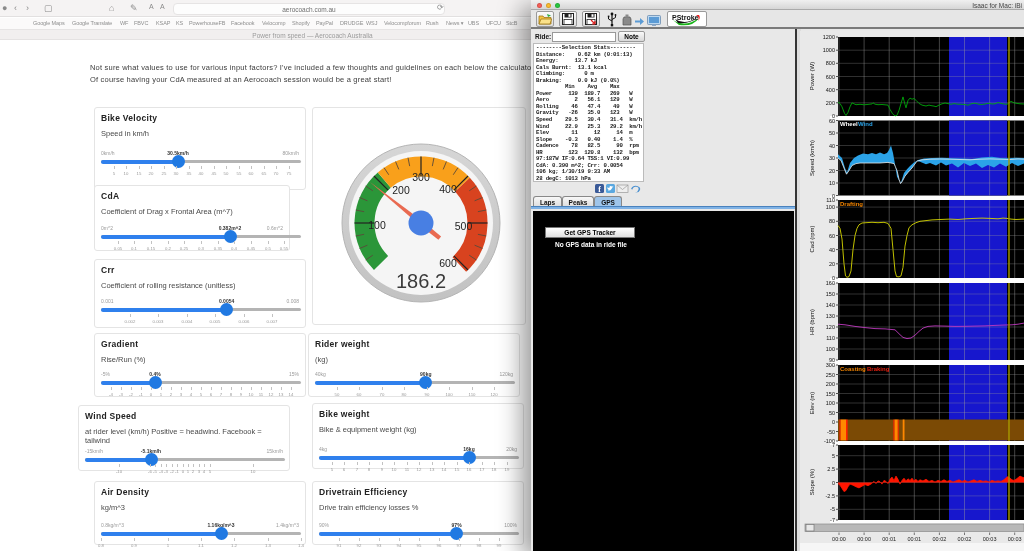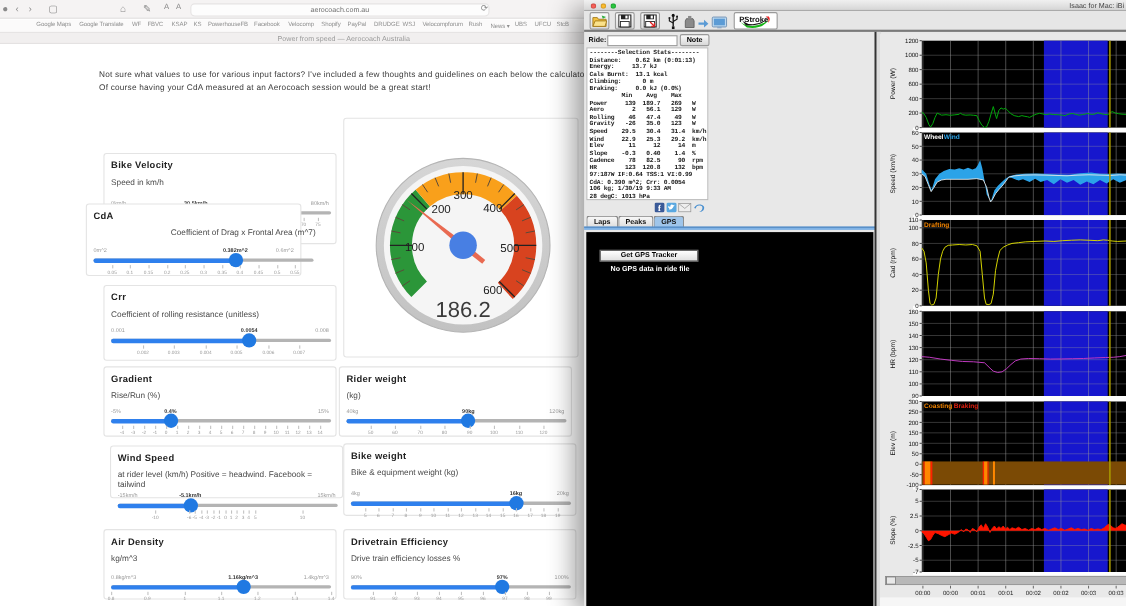--- a/index.html
+++ b/index.html
@@ -61,21 +61,21 @@
       <span style="position:absolute;left:366px;top:2px;white-space:nowrap;">WSJ</span>
       <span style="position:absolute;left:384px;top:2px;white-space:nowrap;">Velocompforum</span>
       <span style="position:absolute;left:426px;top:2px;white-space:nowrap;">Rush</span>
       <span style="position:absolute;left:446px;top:2px;white-space:nowrap;">News ▾</span>
       <span style="position:absolute;left:468px;top:2px;white-space:nowrap;">UBS</span>
       <span style="position:absolute;left:486px;top:2px;white-space:nowrap;">UFCU</span>
       <span style="position:absolute;left:506px;top:2px;white-space:nowrap;">StcB</span>
     </div>
 <div id="btab">Power from speed — Aerocoach Australia</div>
 <p class="body" style="top:62px;width:470px;">Not sure what values to use for various input factors? I've included a few thoughts and guidelines on each below the calculator.<br>Of course having your CdA measured at an Aerocoach session would be a great start!</p>
-<div class="card" style="left:94px;top:107px;width:212px;height:83px;margin-top:32px;">
+<div class="card" style="left:94px;top:107px;width:212px;height:83px;">
       <div class="ct">Bike Velocity</div>
       <div class="cs" style="top:21px;width:202px;">Speed in km/h</div>
       <div class="slmin" style="left:6px;top:42px;">0km/h</div>
       <div class="slmax" style="right:6px;top:42px;">80km/h</div>
       <div class="slval" style="left:83.0px;top:42px;transform:translateX(-50%);">30.5km/h</div>
       <div class="track" style="left:6px;top:52px;width:200px;"></div>
       <div class="fill" style="left:6px;top:51.5px;width:77.0px;"></div>
       <div class="thumb" style="left:76.5px;top:47px;"></div>
       <div class="tick" style="left:18.5px;top:58px;"></div>
       <div class="tlab" style="left:18.5px;top:62.5px;">5</div>
@@ -101,21 +101,21 @@
       <div class="tlab" style="left:143.5px;top:62.5px;">55</div>
       <div class="tick" style="left:156.0px;top:58px;"></div>
       <div class="tlab" style="left:156.0px;top:62.5px;">60</div>
       <div class="tick" style="left:168.5px;top:58px;"></div>
       <div class="tlab" style="left:168.5px;top:62.5px;">65</div>
       <div class="tick" style="left:181.0px;top:58px;"></div>
       <div class="tlab" style="left:181.0px;top:62.5px;">70</div>
       <div class="tick" style="left:193.5px;top:58px;"></div>
       <div class="tlab" style="left:193.5px;top:62.5px;">75</div>
     </div>
-<div class="card" style="left:78px;top:185px;width:196px;height:66px;text-align:right;">
+<div class="card" style="left:94px;top:185px;width:196px;height:66px;">
       <div class="ct">CdA</div>
       <div class="cs" style="top:21px;width:202px;">Coefficient of Drag x Frontal Area (m^7)</div>
       <div class="slmin" style="left:6px;top:39px;">0m^2</div>
       <div class="slmax" style="right:6px;top:39px;">0.6m^2</div>
       <div class="slval" style="left:135.0px;top:39px;transform:translateX(-50%);">0.382m^2</div>
       <div class="track" style="left:6px;top:49px;width:200px;"></div>
       <div class="fill" style="left:6px;top:48.5px;width:129.0px;"></div>
       <div class="thumb" style="left:128.5px;top:44px;"></div>
       <div class="tick" style="left:22.666666666666668px;top:55px;"></div>
       <div class="tlab" style="left:22.666666666666668px;top:59.5px;">0.05</div>
@@ -203,21 +203,21 @@
       <div class="tlab" style="left:63.14285714285714px;top:58.5px;">0.003</div>
       <div class="tick" style="left:91.71428571428571px;top:54px;"></div>
       <div class="tlab" style="left:91.71428571428571px;top:58.5px;">0.004</div>
       <div class="tick" style="left:120.28571428571428px;top:54px;"></div>
       <div class="tlab" style="left:120.28571428571428px;top:58.5px;">0.005</div>
       <div class="tick" style="left:148.85714285714286px;top:54px;"></div>
       <div class="tlab" style="left:148.85714285714286px;top:58.5px;">0.006</div>
       <div class="tick" style="left:177.42857142857142px;top:54px;"></div>
       <div class="tlab" style="left:177.42857142857142px;top:58.5px;">0.007</div>
     </div>
-<div class="card" style="left:100px;top:405px;width:212px;height:48px;padding-left:24px;">
+<div class="card" style="left:78px;top:405px;width:212px;height:66px;padding-left:24px;">
       <div class="ct">Wind Speed</div>
       <div class="cs" style="top:21px;width:202px;">at rider level (km/h) Positive = headwind. Facebook = tailwind</div>
       <div class="slmin" style="left:6px;top:42px;">-15km/h</div>
       <div class="slmax" style="right:6px;top:42px;">15km/h</div>
       <div class="slval" style="left:72.0px;top:42px;transform:translateX(-50%);">-5.1km/h</div>
       <div class="track" style="left:6px;top:52px;width:200px;"></div>
       <div class="fill" style="left:6px;top:51.5px;width:66.0px;"></div>
       <div class="thumb" style="left:65.5px;top:47px;"></div>
       <div class="tick" style="left:39.6px;top:58px;"></div>
       <div class="tlab" style="left:39.6px;top:62.5px;">-10</div>

